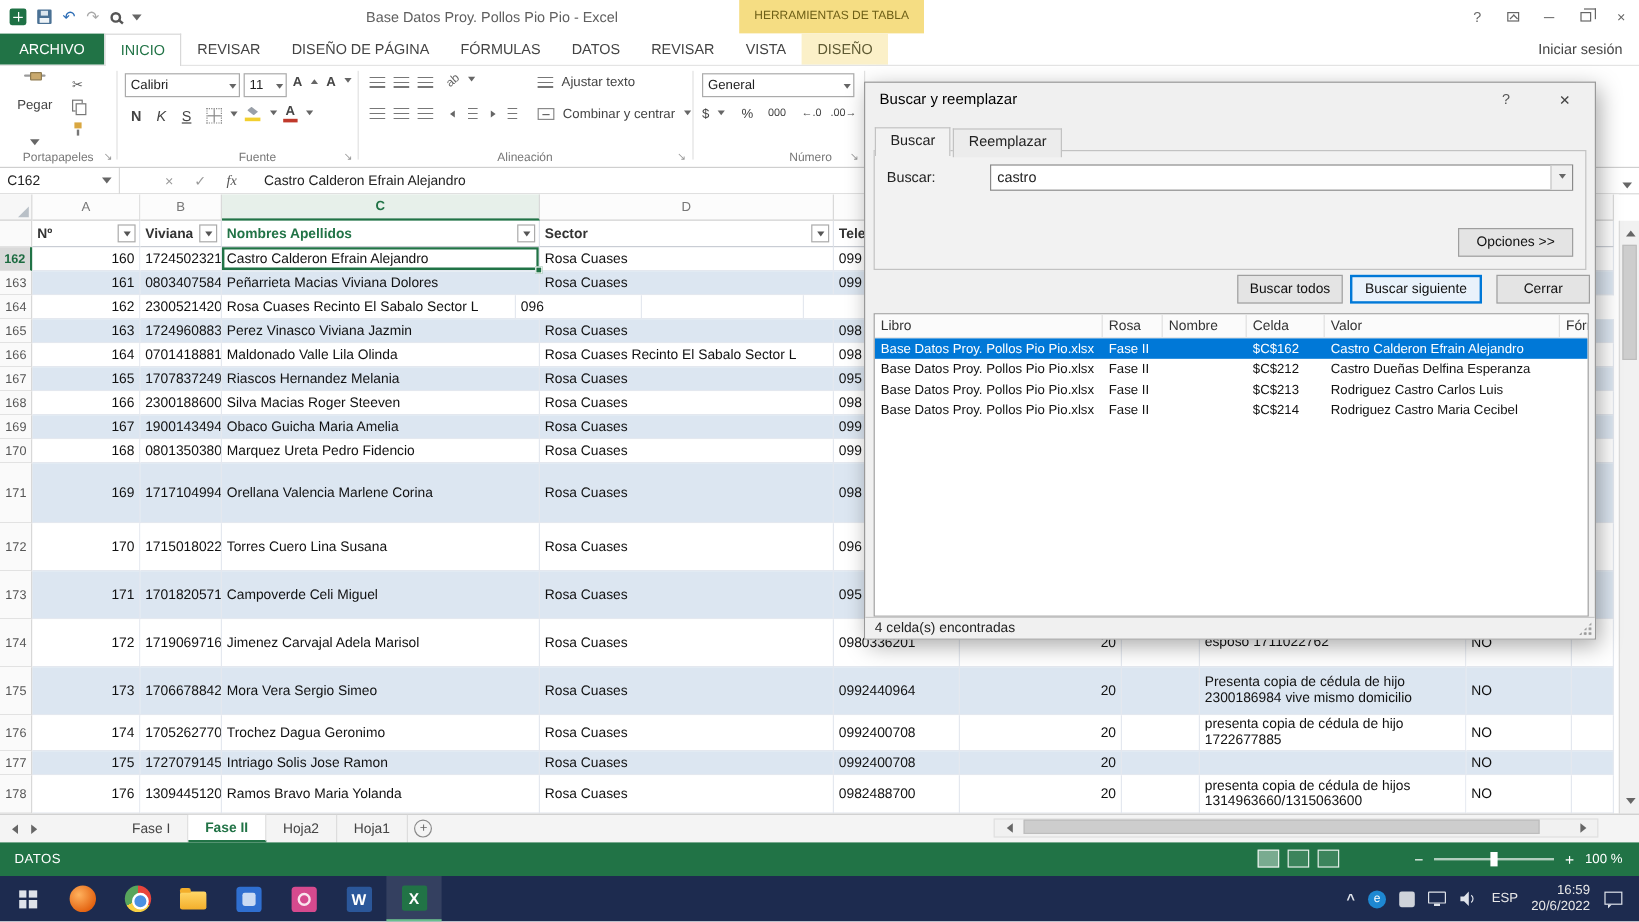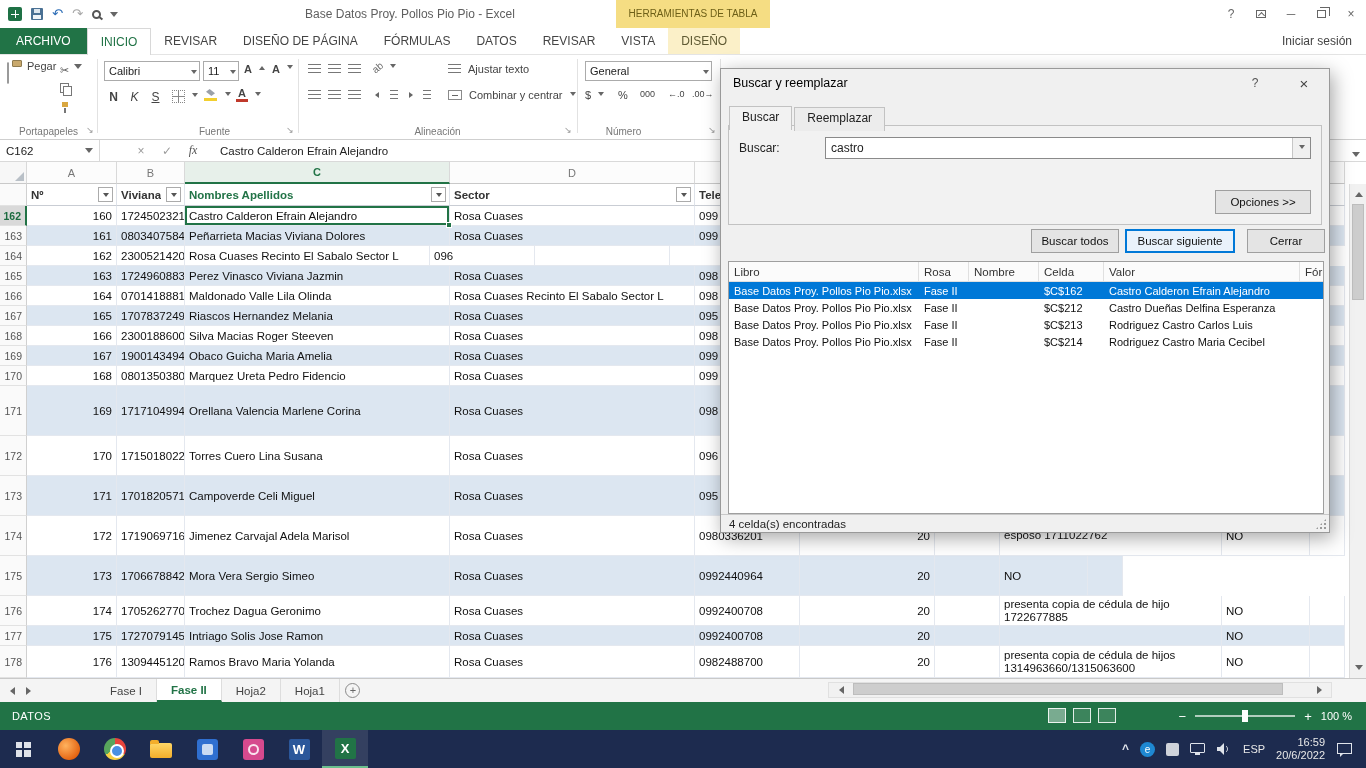--- a/index.html
+++ b/index.html
@@ -39,21 +39,21 @@
   .rtab.file{background:#217346;color:#fff;padding:0 16px;}
   .rtab.active{color:#217346;background:#fff;border:1px solid #d8d8d8;border-bottom:none;position:relative;z-index:3;height:27px;margin-bottom:-1px;}
   .rtab.contextual{background:#fbf0c8;color:#5f5a33;}
   #signin{position:absolute;right:14px;top:28px;height:26px;line-height:26px;font-size:12px;color:#444;}
 
   
   #ribbon{position:absolute;left:0;top:54px;width:1366px;height:86px;background:#fff;border-top:1px solid #e4e4e4;border-bottom:1px solid #cfcfcf;}
   .gsep{position:absolute;top:4px;height:74px;width:1px;background:#e2e2e2;}
   .glabel{position:absolute;bottom:2px;font-size:10px;color:#777;text-align:center;white-space:nowrap;}
   .glauncher{position:absolute;bottom:3px;font-size:9px;color:#999;width:12px;height:12px;line-height:12px;text-align:center;}
-  #pegar{position:absolute;left:7px;top:5px;width:44px;height:64px;display:flex;flex-direction:row;align-items:flex-start;gap:18px;}
+  #pegar{position:absolute;left:7px;top:5px;width:44px;height:64px;display:flex;flex-direction:column;align-items:center;gap:18px;}
   .clipic{width:18px;height:22px;background:#fdfdfd;border:1px solid #9a9a9a;border-radius:2px;position:relative;margin-top:2px;}
   .clipic::before{content:'';position:absolute;left:4px;top:-3px;width:8px;height:5px;background:#c9a96d;border:1px solid #8f7b4f;border-radius:1px;}
   #pegar .lbl{font-size:11px;color:#444;}
   .smallico{position:absolute;font-size:11px;color:#5a5a5a;}
   .ic-copy{width:11px;height:12px;position:relative;}
   .ic-copy::before,.ic-copy::after{content:'';position:absolute;width:7px;height:8px;border:1px solid #777;background:#fff;}
   .ic-copy::after{left:3px;top:3px;}
   .ic-brush{width:11px;height:12px;position:relative;}
   .ic-brush::before{content:'';position:absolute;left:2px;top:0;width:6px;height:5px;background:#d9a741;}
   .ic-brush::after{content:'';position:absolute;left:4px;top:6px;width:2px;height:5px;background:#777;}
@@ -324,21 +324,21 @@
     </div>
   <div class="iconrow" style="left:640px;top:34px;">
       <span class="ribtxt" style="font-size:9px;">000</span>
     </div>
   <div class="iconrow" style="left:668px;top:34px;">
       <span class="ribtxt" style="font-size:9px;">←.0</span>
     </div>
   <div class="iconrow" style="left:692px;top:34px;">
       <span class="ribtxt" style="font-size:9px;">.00→</span>
     </div>
-  <div class="glabel" style="left:552px;width:143px;">Número</div>
+  <div class="glabel" style="left:604px;width:143px;">Número</div>
   <div class="glauncher" style="left:706px;">↘</div>
   <div class="gsep" style="left:720px;"></div>
 
   <div class="minic" style="left:784px;background:linear-gradient(135deg,#e05a4e 50%,#4f81d0 50%);"></div>
   <div class="minic" style="left:824px;background:linear-gradient(#4472c4 0 5px,#fff 5px);"></div>
   <div class="minic" style="left:864px;background:linear-gradient(90deg,#f0c33c 33%,#8fbc66 33% 66%,#d06a6a 66%);"></div>
   <div class="minic" style="left:952px;background:#e2efda;"></div>
   <div class="minic" style="left:992px;background:#f8cbcb;"></div>
   <div class="minic" style="left:1032px;background:#e6e6e6;"></div>
   <div id="autosum">
@@ -593,20 +593,21 @@
     </div>
     <div class="grow band" style="height: 40px;">
       <div class="gutter">175</div>
       <div class="cell rt" style="width: 90px;">173</div>
       <div class="cell" style="width: 68px;">1706678842</div>
       <div class="cell" style="width: 265px;">Mora Vera Sergio Simeo</div>
       <div class="cell" style="width: 245px;">Rosa Cuases</div>
       <div class="cell" style="width: 105px;">0992440964</div>
       <div class="cell rt" style="width: 135px;">20</div>
       <div class="cell" style="width: 65px;"></div>
+      <div class="cell wrapcell" style="width: 222px;">Presenta copia de cédula de hijo 2300186984 vive mismo domicilio</div>
       <div class="cell" style="width: 88px;">NO</div>
       <div class="cell" style="width: 35px;"></div>
     </div>
     <div class="grow" style="height: 30px;">
       <div class="gutter">176</div>
       <div class="cell rt" style="width: 90px;">174</div>
       <div class="cell" style="width: 68px;">1705262770</div>
       <div class="cell" style="width: 265px;">Trochez Dagua Geronimo</div>
       <div class="cell" style="width: 245px;">Rosa Cuases</div>
       <div class="cell" style="width: 105px;">0992400708</div>

